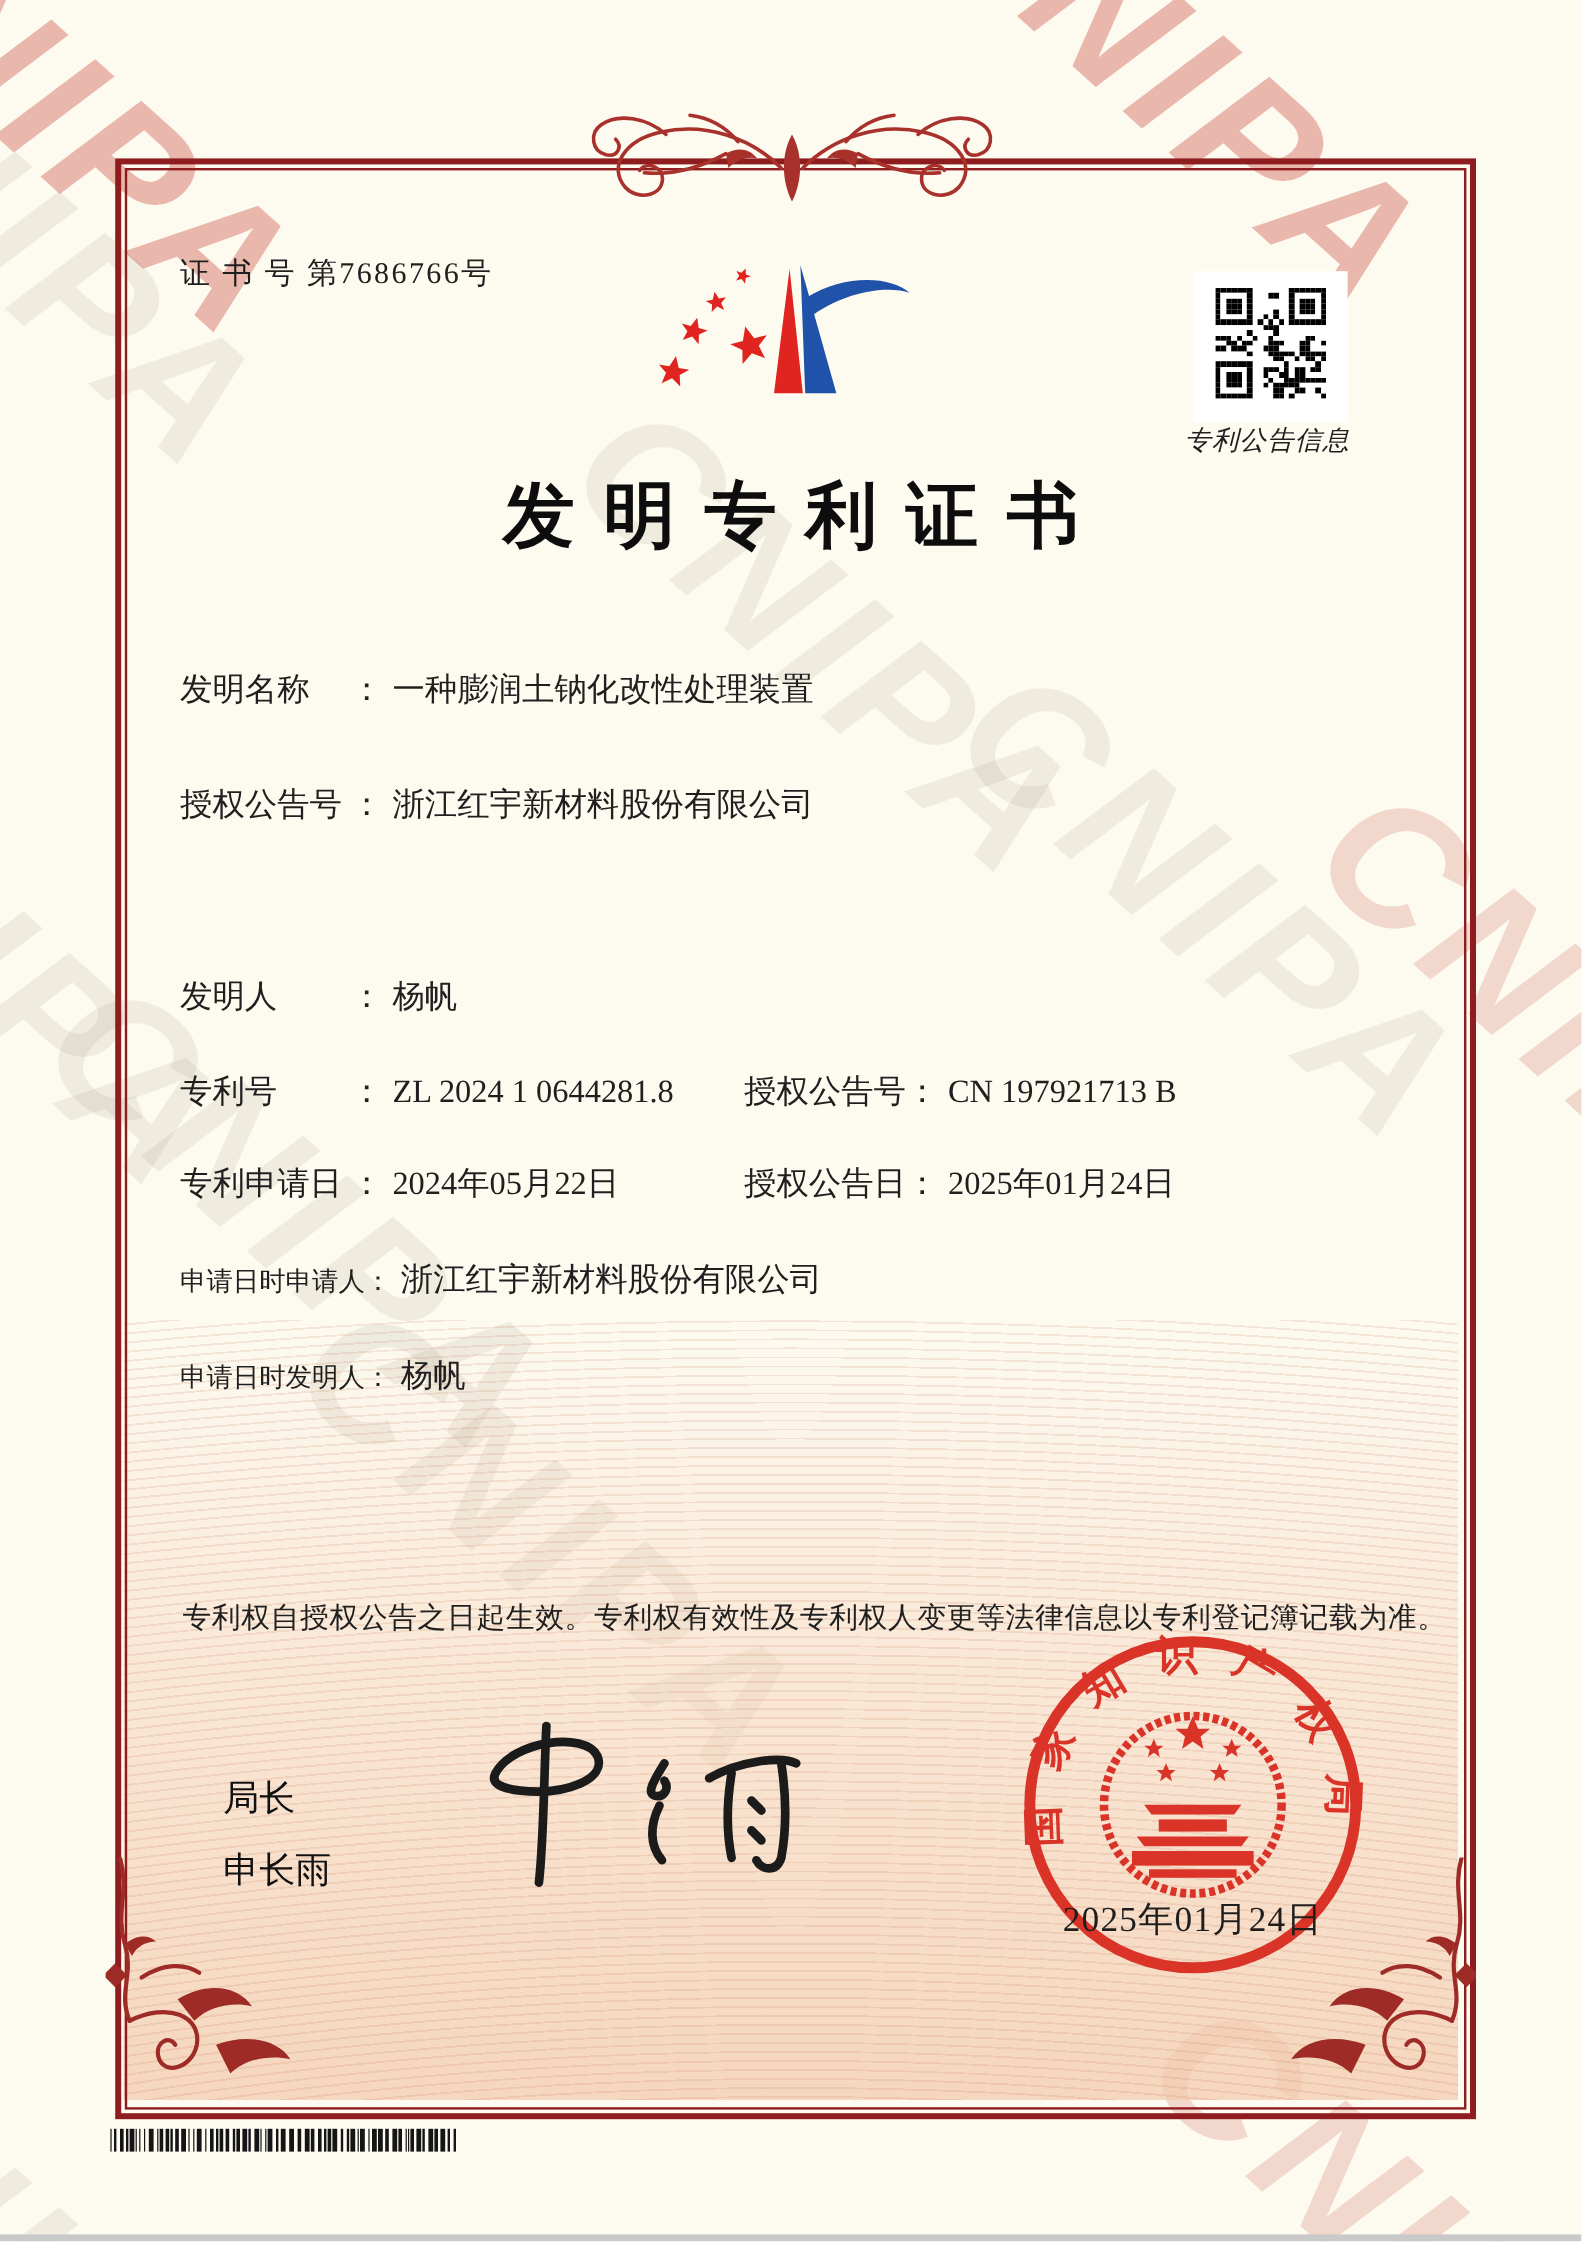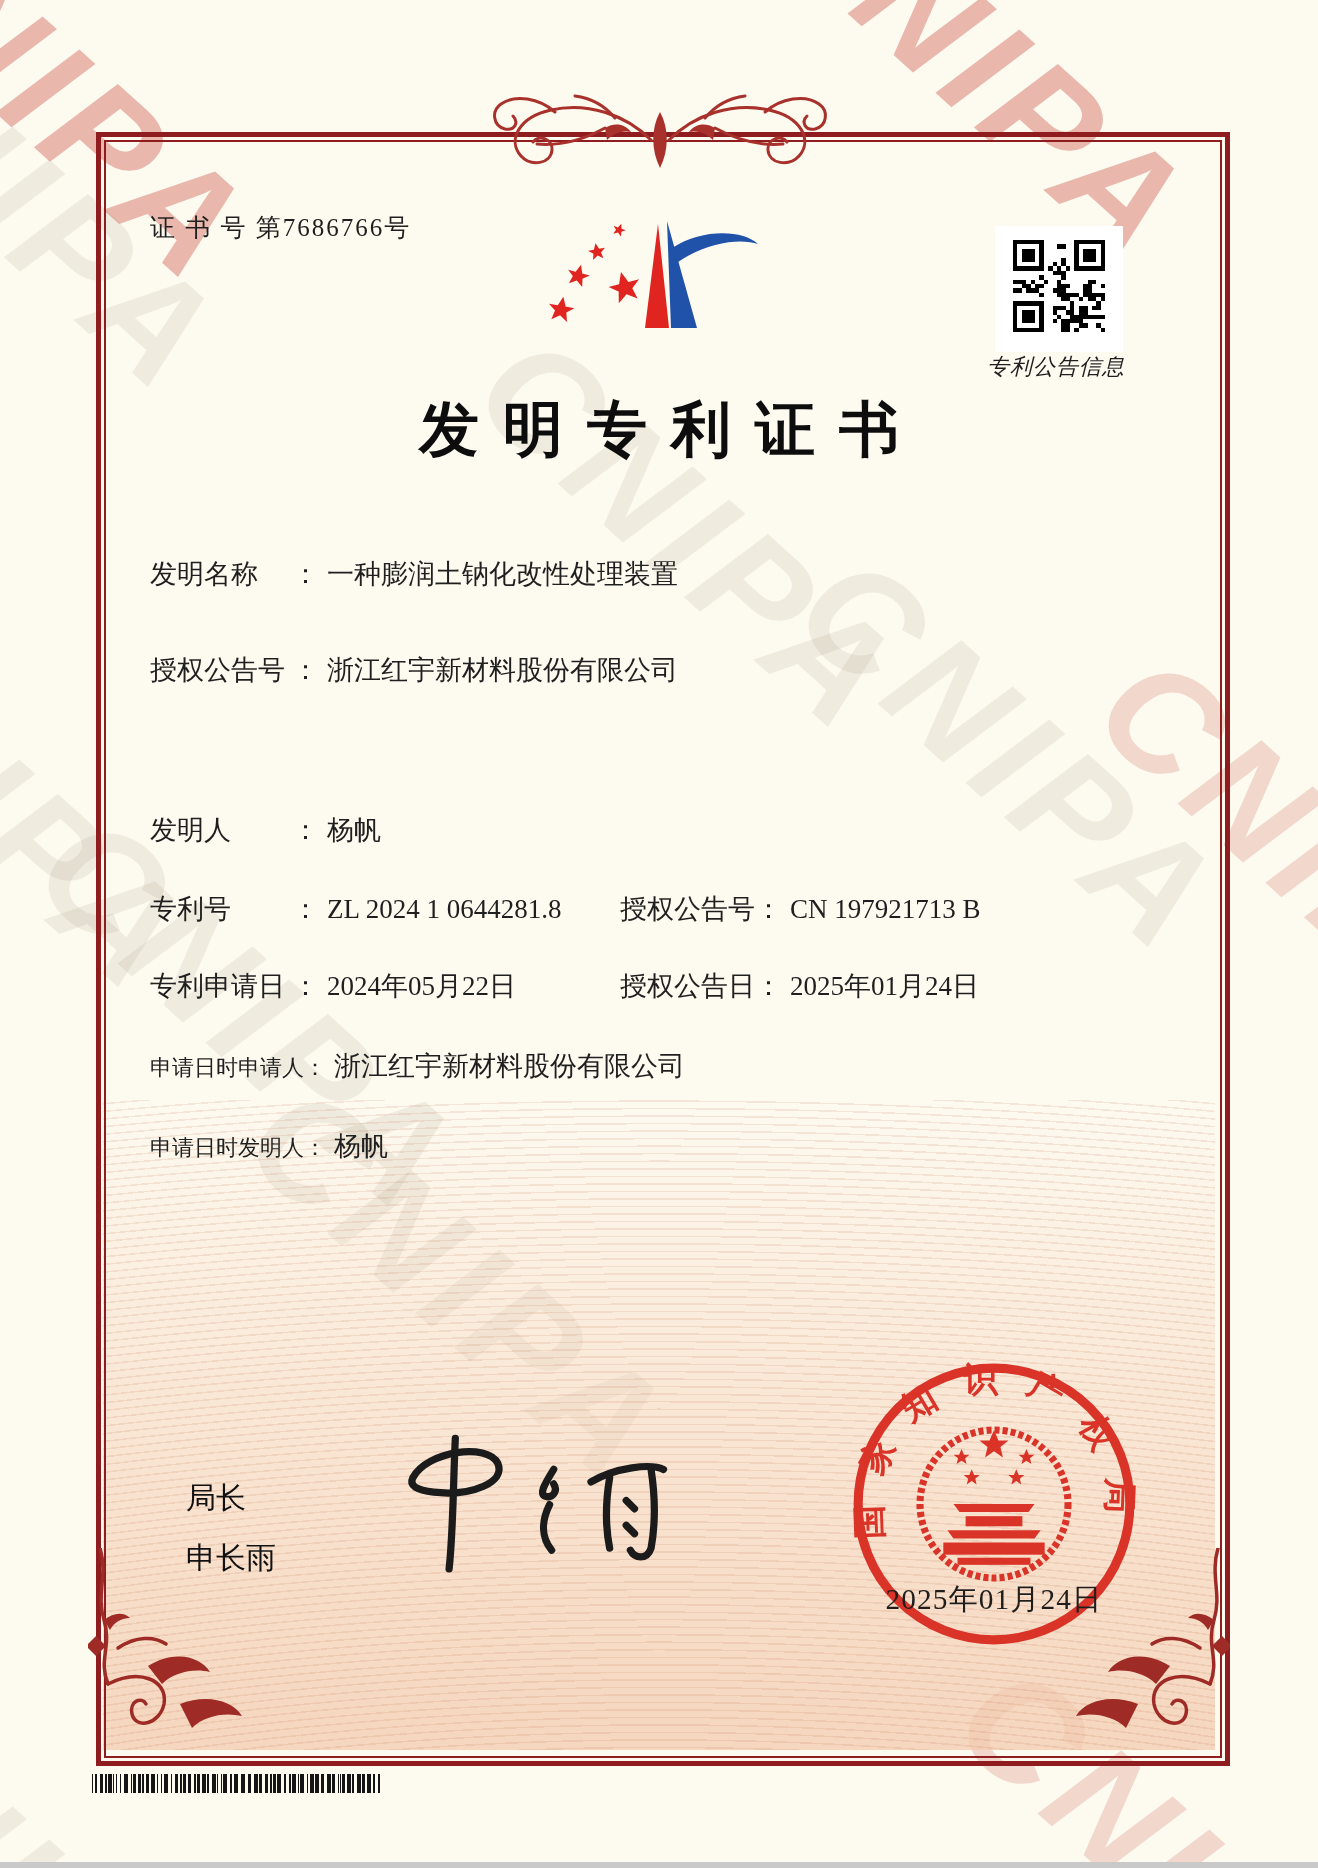--- a/index.html
+++ b/index.html
@@ -611,20 +611,21 @@
   <div class="row row-r" style="top:968px;">
     <span class="flabel-r">授权公告日</span><span>：</span><span class="val">2025年01月24日</span>
   </div>
   <div class="row" style="top:1048px;">
     <span class="lab-long"><span>申请日时申请人</span><span>：</span></span><span class="val">浙江红宇新材料股份有限公司</span>
   </div>
   <div class="row" style="top:1128px;">
     <span class="lab-long"><span>申请日时发明人</span><span>：</span></span><span class="val">杨帆</span>
   </div>
 
+  <div class="statement" style="left:152px;top:1332px;">专利权自授权公告之日起生效。专利权有效性及专利权人变更等法律信息以专利登记簿记载为准。</div>
 
   <div class="director" style="top:1478px;">局长</div>
   <div class="director" style="top:1538px;">申长雨</div>
 
   <svg class="sig" width="270" height="145" viewBox="0 0 260 140">
     <g stroke="#1b1b1b" stroke-width="7" fill="none" stroke-linecap="round" stroke-linejoin="round">
       <path d="M14,48 C28,22 86,14 96,34 C104,52 72,66 34,62 C18,60 10,56 14,48"></path>
       <path d="M55,10 C53,50 53,100 49,136"></path>
       <path d="M150,40 C140,56 136,64 142,66 C150,68 154,60 150,54"></path>
       <path d="M146,74 C138,90 138,106 148,118"></path>

